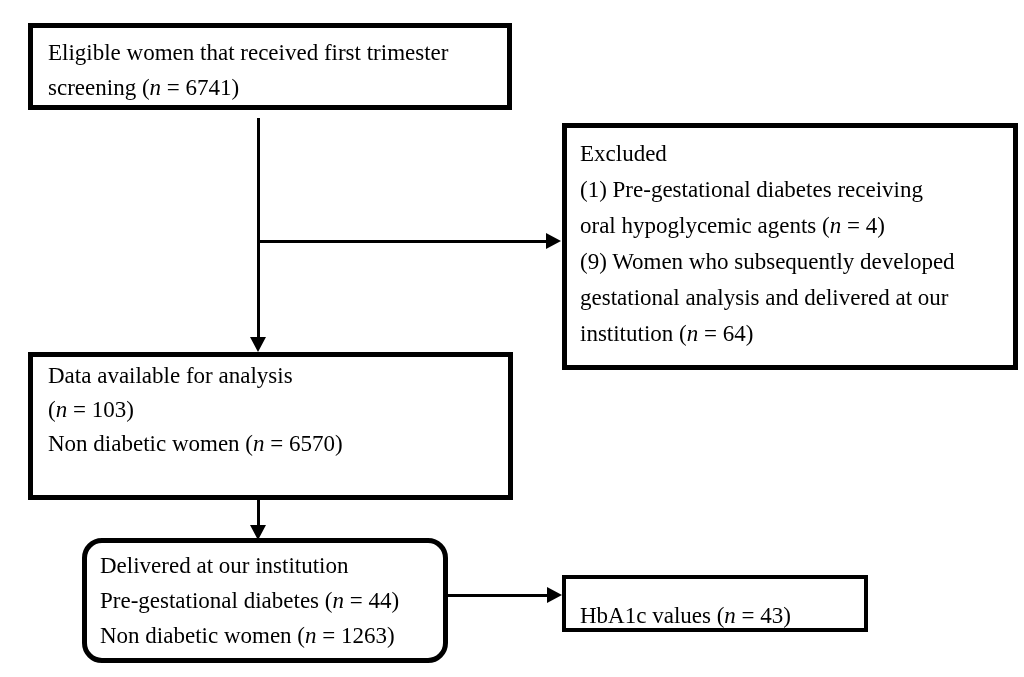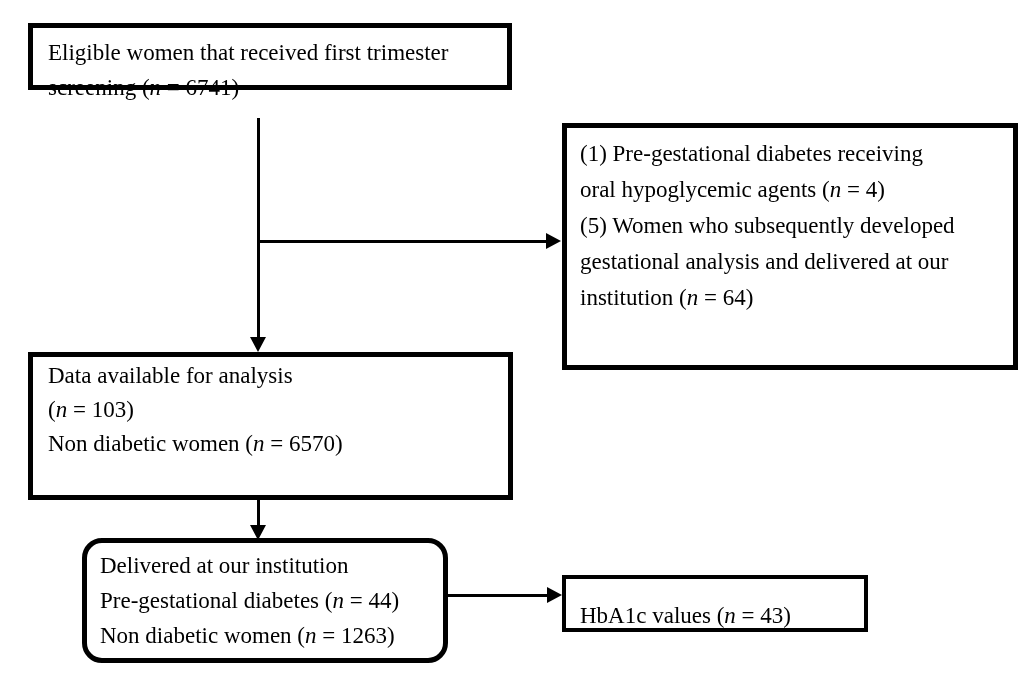--- a/index.html
+++ b/index.html
@@ -24,21 +24,21 @@
     background: #ffffff;
   }
   .box .line {
     white-space: nowrap;
   }
   .box .line i {
     font-style: italic;
   }
   
   #box-eligible {
-    left: 28px; top: 23px; width: 484px; height: 67px;
+    left: 28px; top: 23px; width: 484px; height: 87px;
     padding: 7px 8px 0 15px; line-height: 35px;
   }
   #box-excluded {
     left: 562px; top: 123px; width: 456px; height: 247px;
     padding: 8px 8px 0 13px; line-height: 36px;
   }
   #box-available {
     left: 28px; top: 352px; width: 485px; height: 148px;
     padding: 2px 16px 0 15px; line-height: 34px;
   }
@@ -84,23 +84,24 @@
 <body>
 
 <div class="canvas">
 
   <div class="box" id="box-eligible">
       <div class="line">Eligible women that received first trimester</div>
       <div class="line">screening (<i>n</i> = 6741)</div>
     </div>
 
   <div class="box" id="box-excluded">
+      <div class="line">Excluded</div>
       <div class="line">(1) Pre-gestational diabetes receiving</div>
       <div class="line">oral hypoglycemic agents (<i>n</i> = 4)</div>
-      <div class="line">(5) Women who subsequently developed</div>
+      <div class="line">(9) Women who subsequently developed</div>
       <div class="line">gestational analysis and delivered at our</div>
       <div class="line">institution (<i>n</i> = 64)</div>
     </div>
 
   <div class="box" id="box-available">
       <div class="line">Data available for analysis</div>
       <div class="line">(<i>n</i> = 103)</div>
       <div class="line">Non diabetic women (<i>n</i> = 6570)</div>
     </div>
 

